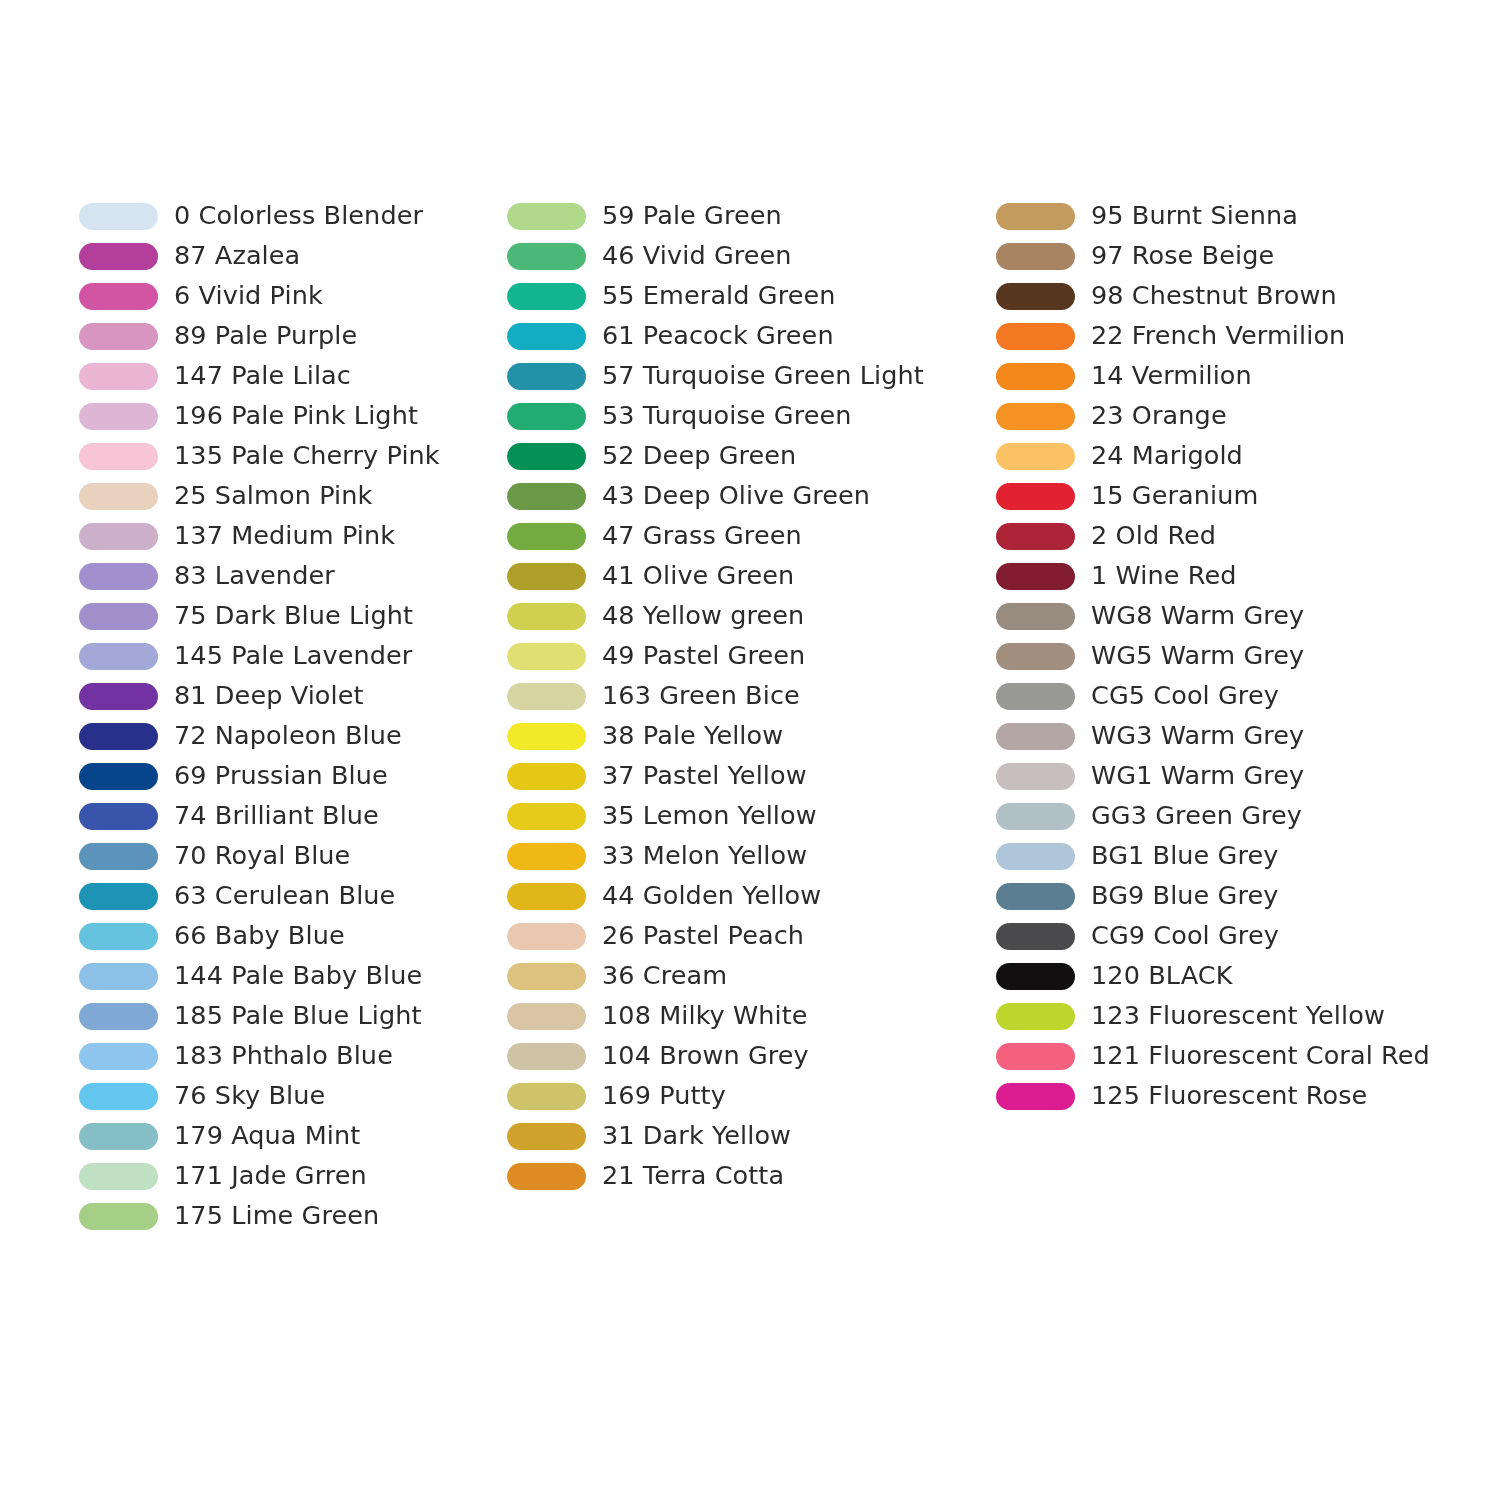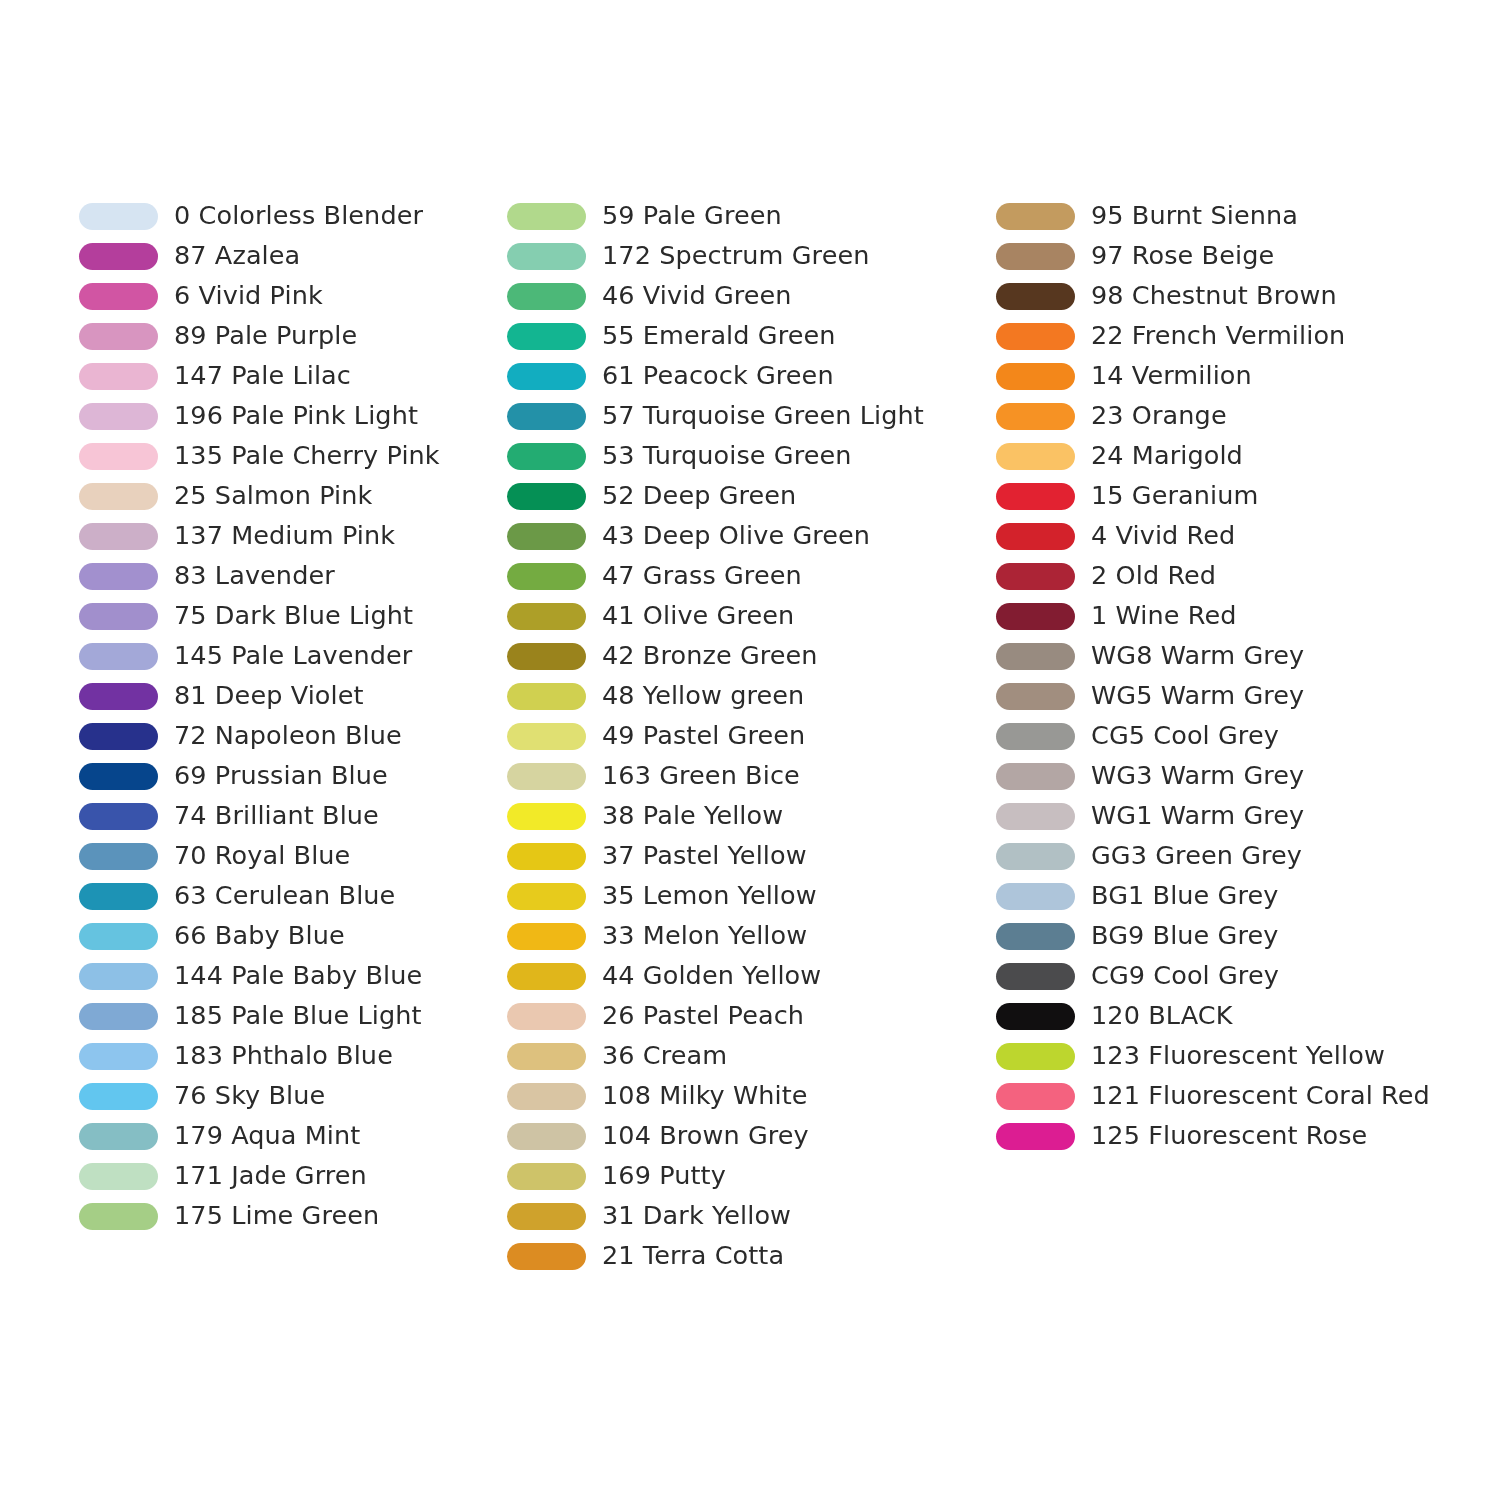--- a/index.html
+++ b/index.html
@@ -163,24 +163,20 @@
           <div class="swatch" style="background: rgb(165, 206, 134);"></div>
           <div class="swatch-label">175 Lime Green</div>
         </div>
       </div>
     <div class="col col-1">
         <div class="swatch-row">
           <div class="swatch" style="background: rgb(177, 217, 140);"></div>
           <div class="swatch-label">59 Pale Green</div>
         </div>
         <div class="swatch-row">
-          <div class="swatch" style="background: rgb(133, 206, 176);"></div>
-          <div class="swatch-label">172 Spectrum Green</div>
-        </div>
-        <div class="swatch-row">
           <div class="swatch" style="background: rgb(76, 184, 120);"></div>
           <div class="swatch-label">46 Vivid Green</div>
         </div>
         <div class="swatch-row">
           <div class="swatch" style="background: rgb(19, 181, 145);"></div>
           <div class="swatch-label">55 Emerald Green</div>
         </div>
         <div class="swatch-row">
           <div class="swatch" style="background: rgb(18, 173, 192);"></div>
           <div class="swatch-label">61 Peacock Green</div>
@@ -203,24 +199,20 @@
         </div>
         <div class="swatch-row">
           <div class="swatch" style="background: rgb(116, 171, 65);"></div>
           <div class="swatch-label">47 Grass Green</div>
         </div>
         <div class="swatch-row">
           <div class="swatch" style="background: rgb(173, 159, 40);"></div>
           <div class="swatch-label">41 Olive Green</div>
         </div>
         <div class="swatch-row">
-          <div class="swatch" style="background: rgb(154, 131, 28);"></div>
-          <div class="swatch-label">42 Bronze Green</div>
-        </div>
-        <div class="swatch-row">
           <div class="swatch" style="background: rgb(208, 208, 80);"></div>
           <div class="swatch-label">48 Yellow green</div>
         </div>
         <div class="swatch-row">
           <div class="swatch" style="background: rgb(224, 224, 114);"></div>
           <div class="swatch-label">49 Pastel Green</div>
         </div>
         <div class="swatch-row">
           <div class="swatch" style="background: rgb(214, 212, 160);"></div>
           <div class="swatch-label">163 Green Bice</div>
@@ -299,24 +291,20 @@
           <div class="swatch" style="background: rgb(246, 146, 36);"></div>
           <div class="swatch-label">23 Orange</div>
         </div>
         <div class="swatch-row">
           <div class="swatch" style="background: rgb(250, 194, 100);"></div>
           <div class="swatch-label">24 Marigold</div>
         </div>
         <div class="swatch-row">
           <div class="swatch" style="background: rgb(226, 34, 49);"></div>
           <div class="swatch-label">15 Geranium</div>
-        </div>
-        <div class="swatch-row">
-          <div class="swatch" style="background: rgb(211, 34, 43);"></div>
-          <div class="swatch-label">4 Vivid Red</div>
         </div>
         <div class="swatch-row">
           <div class="swatch" style="background: rgb(172, 36, 54);"></div>
           <div class="swatch-label">2 Old Red</div>
         </div>
         <div class="swatch-row">
           <div class="swatch" style="background: rgb(130, 28, 49);"></div>
           <div class="swatch-label">1 Wine Red</div>
         </div>
         <div class="swatch-row">

